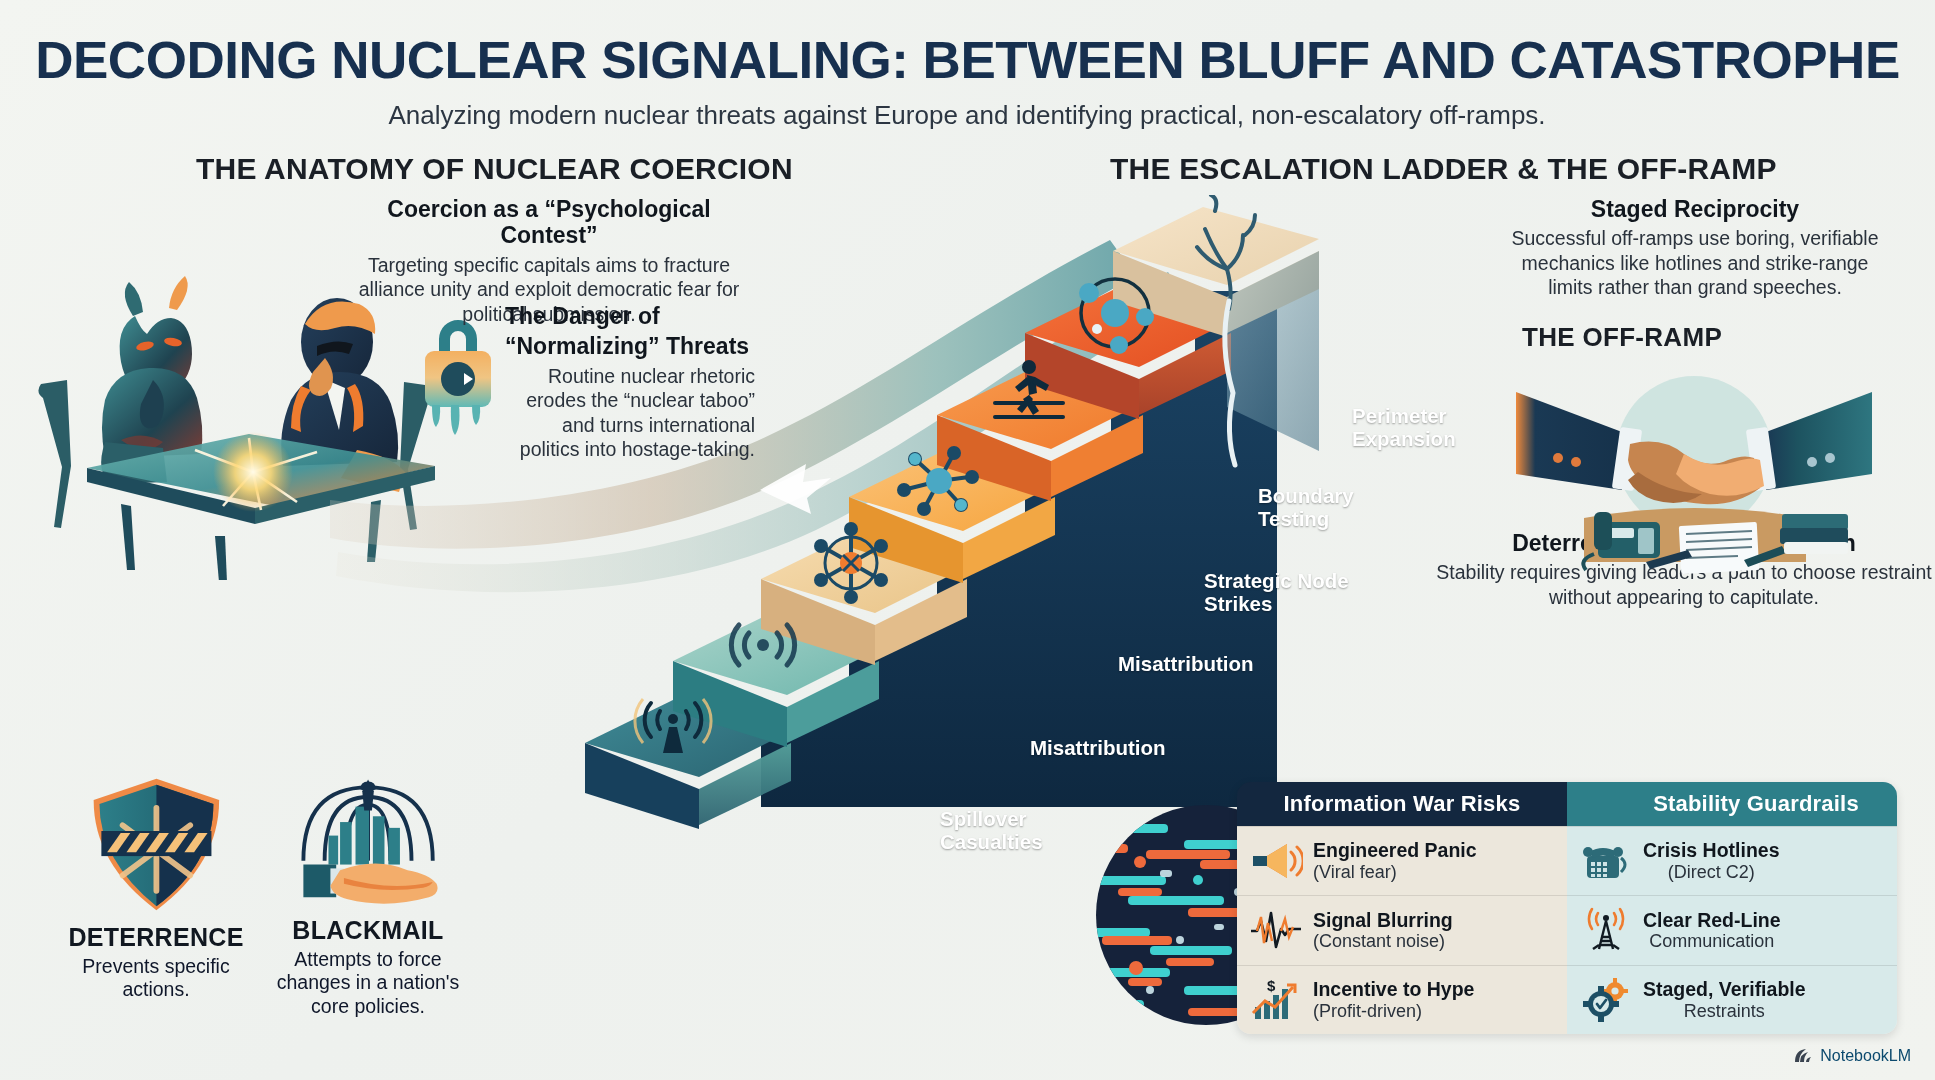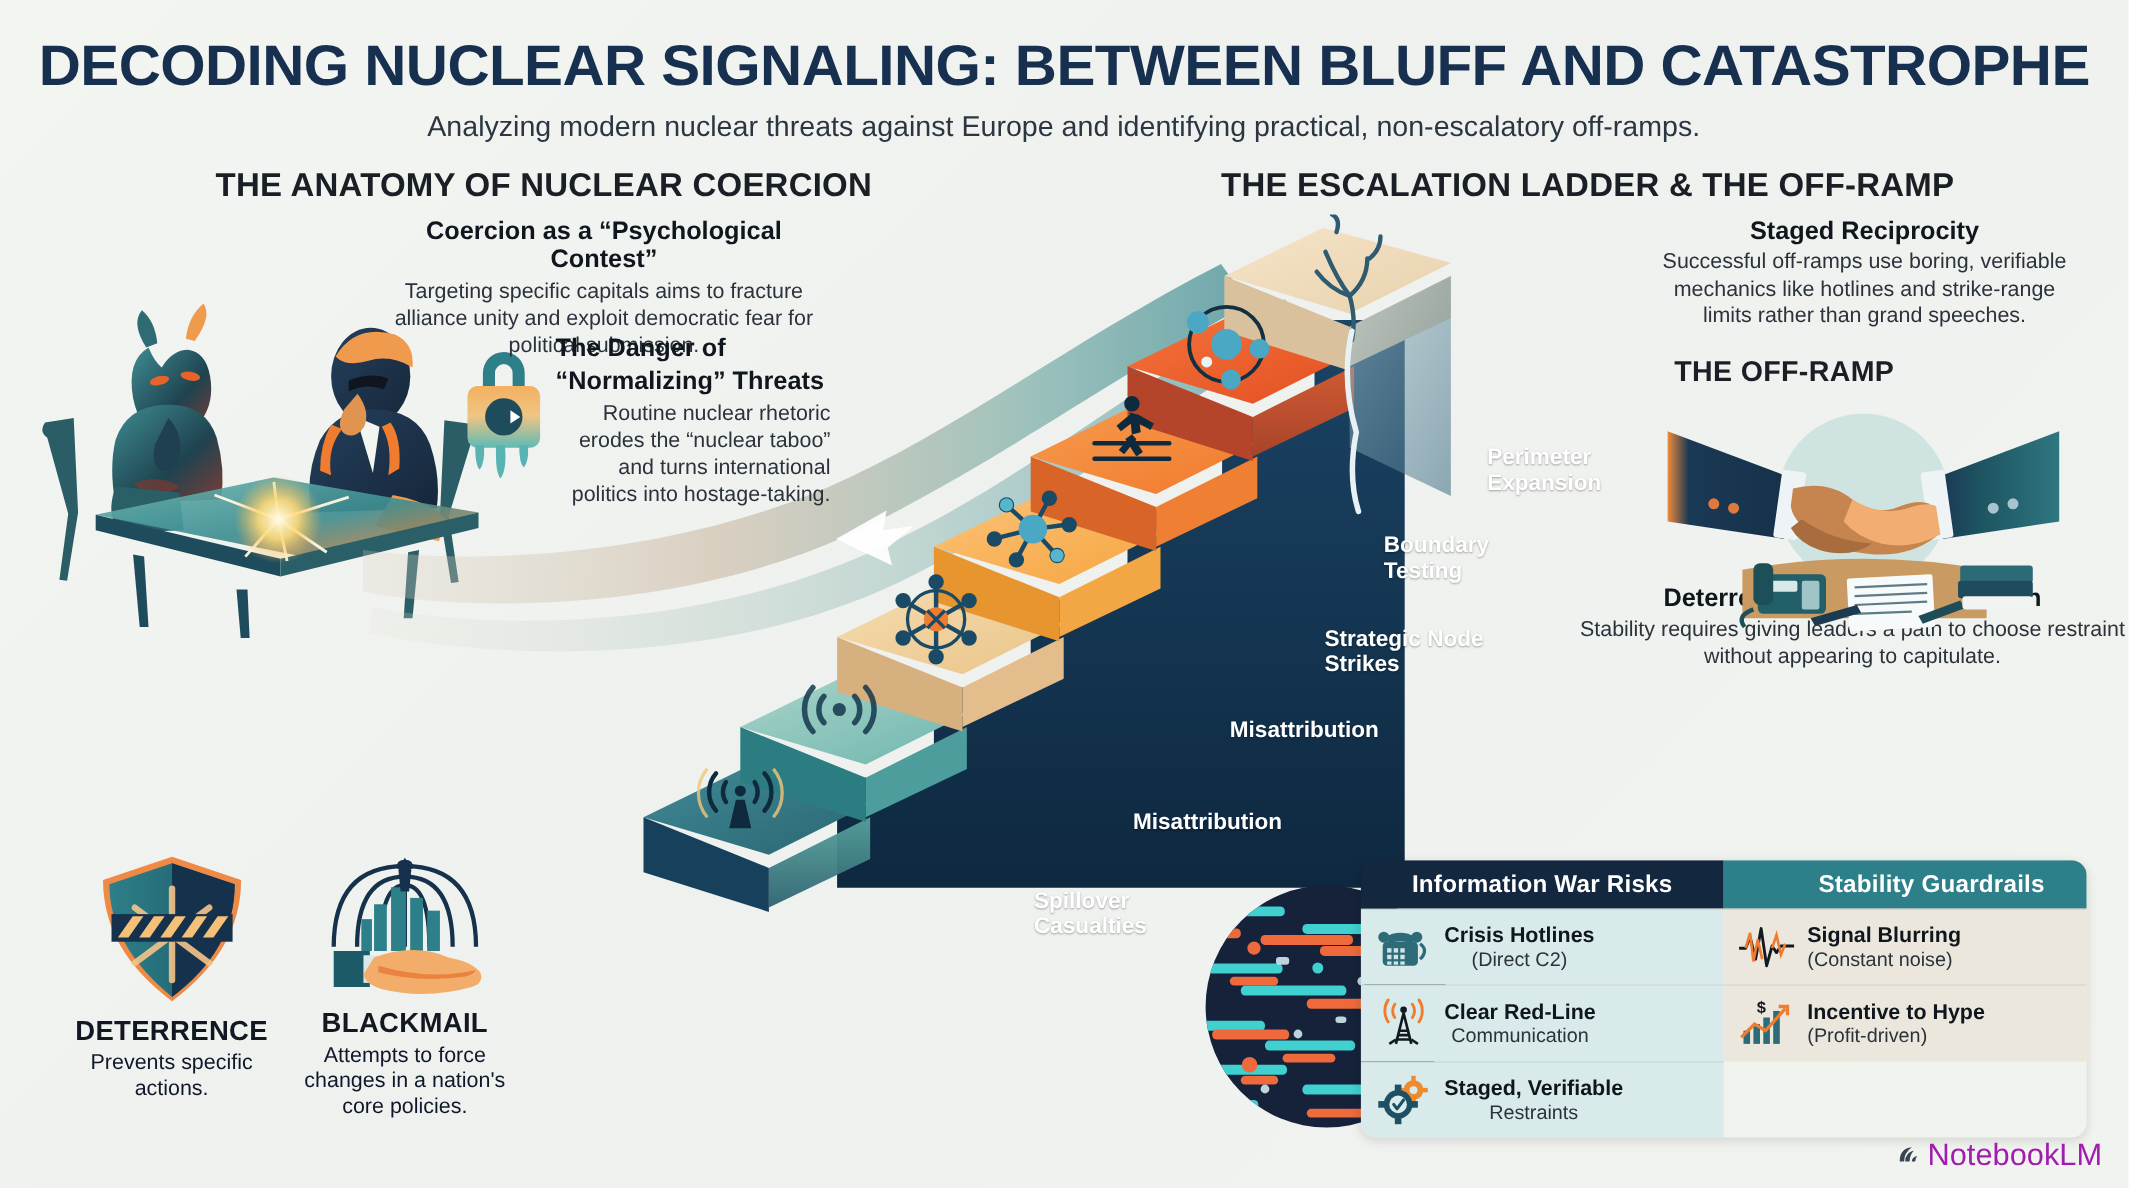--- a/index.html
+++ b/index.html
@@ -131,21 +131,21 @@
   .cmp .cell.a:nth-of-type(n) { }
   .cmp .cell .ci { flex: 0 0 54px; height: 46px; }
   .cmp .cell .ci svg { width: 54px; height: 46px; display:block; }
   .cmp .cell .tx .t1 { font-size: 19.5px; font-weight: bold; color:#10161d; line-height:1.12; }
   .cmp .cell .tx .t2 { font-size: 18px; color:#2a323c; line-height:1.12; }
 
   
   .wm {
     position: absolute; right: 24px; bottom: 14px;
     display: flex; align-items: center; gap: 7px;
-    color: #a21caf; font-size: 28px;
+    color: #0c4a6e; font-size: 16px;
   }
   .wm svg { width: 20px; height: 20px; display:block; }
 </style>
 </head>
 <body>
 
 <div class="title">DECODING NUCLEAR SIGNALING: BETWEEN BLUFF AND CATASTROPHE</div>
 <div class="subtitle">Analyzing modern nuclear threats against Europe and identifying practical, non-escalatory off-ramps.</div>
 
 <div class="sect-head" id="head-left">THE ANATOMY OF NUCLEAR COERCION</div>
@@ -639,20 +639,37 @@
           <circle cx="110" cy="80" r="5"></circle>
         </g>
     </g>
   </svg>
 </div>
 
 <div class="cmp">
   <div class="th a">Information War Risks</div>
   <div class="th b">Stability Guardrails</div>
 
+  <div class="cell a">
+    <div class="ci">
+      <svg viewBox="0 0 54 46">
+        <path d="M4 18 l14 0 20 -12 0 34 -20 -12 -14 0z" fill="#ef7c2f"></path>
+        <path d="M4 18 l14 0 0 10 -14 0z" fill="#1d4f65"></path>
+        <path d="M18 18 l20 -12 0 34 -20 -12z" fill="#f6b65e"></path>
+        <g fill="none" stroke="#ef7c2f" stroke-width="3" stroke-linecap="round">
+          <path d="M42 14 a12 12 0 0 1 0 18"></path>
+            <path d="M48 9 a19 19 0 0 1 0 28"></path>
+        </g>
+      </svg>
+    </div>
+    <div class="tx">
+      <div class="t1">Engineered Panic</div>
+      <div class="t2">(Viral fear)</div>
+    </div>
+  </div>
   <div class="cell b">
     <div class="ci">
       <svg viewBox="0 0 54 46">
         <rect x="8" y="18" width="32" height="22" rx="4" fill="#2d6b78"></rect>
         <g fill="#cfe4e6">
           <rect x="12" y="24" width="4" height="4"></rect>
             <rect x="18" y="24" width="4" height="4"></rect>
             <rect x="24" y="24" width="4" height="4"></rect>
           <rect x="12" y="30" width="4" height="4"></rect>
             <rect x="18" y="30" width="4" height="4"></rect>

